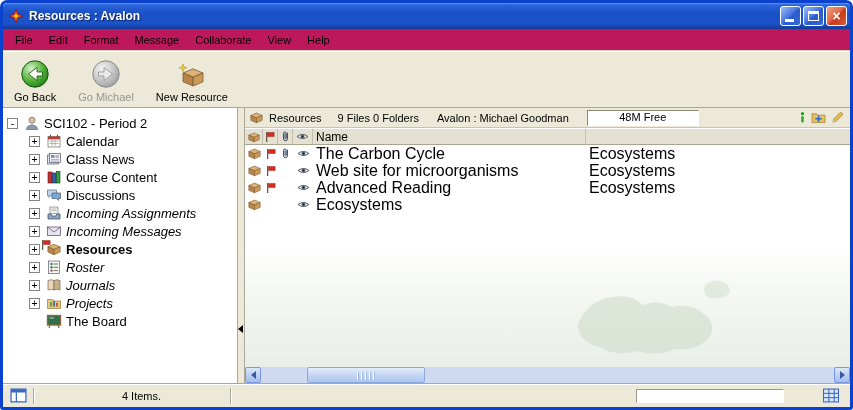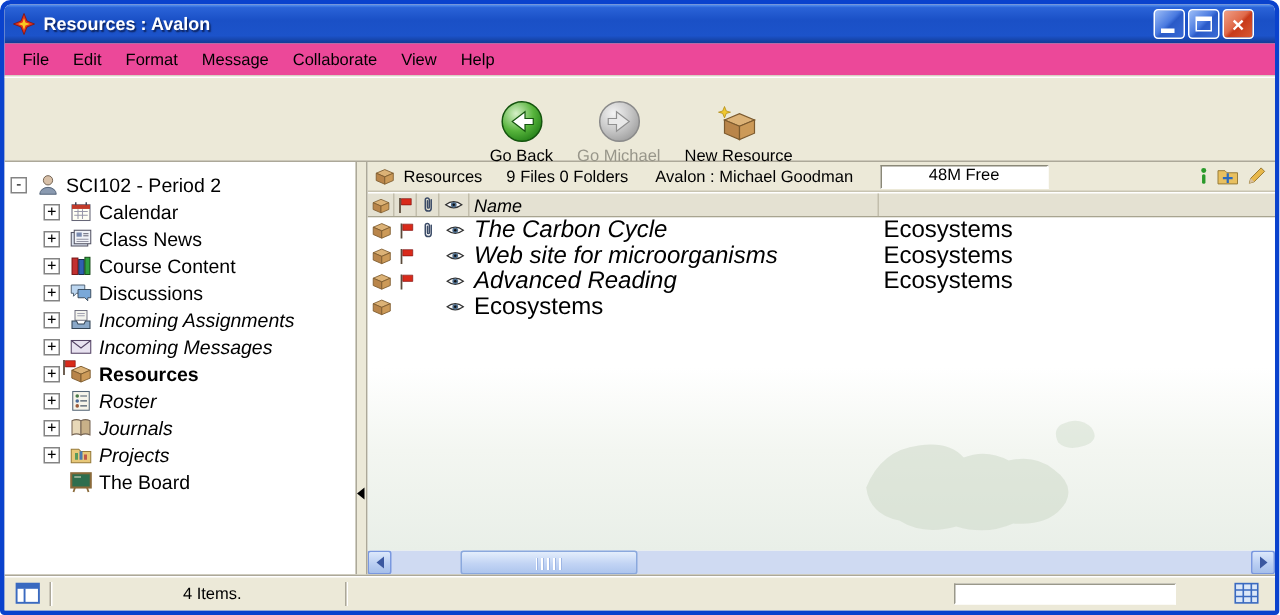--- a/index.html
+++ b/index.html
@@ -3,41 +3,41 @@
 <meta charset="utf-8">
 <style>
   * { margin:0; padding:0; box-sizing:border-box; }
   html,body { width:853px; height:410px; overflow:hidden; }
   body { font-family:"Liberation Sans", sans-serif; font-size:11px; color:#000; background:#fff; }
 
   .window { width:853px; height:410px; border:3px solid #0a42cd; border-radius:7px 7px 3px 3px;
             display:flex; flex-direction:column; background:#ece9d8; overflow:hidden; }
 
   
-  .titlebar { height:26px; flex:none; display:flex; align-items:center; padding:0 14px 0 5px;
+  .titlebar { height:26px; flex:none; display:flex; align-items:center; padding:0 3px 0 5px;
     background:linear-gradient(180deg,#5a96f2 0%,#2a63d8 8%,#1a50c6 40%,#1c53ca 80%,#123a92 100%);
     border-radius:4px 4px 0 0; }
   .title-text { color:#fff; font-weight:bold; font-size:12px; margin-left:5px; flex:1;
     text-shadow:1px 1px 1px rgba(0,0,20,.6); white-space:nowrap; }
   .wbtn { width:21px; height:20px; border:1px solid #fff; border-radius:3px; margin-left:2px;
     position:relative; padding:0; cursor:default; }
   .wbtn.minmax { background:linear-gradient(135deg,#9cbdf7 0%,#4a7ae0 45%,#2a5ac8 55%,#3a6ad4 100%); }
   .wbtn.close  { background:linear-gradient(135deg,#f0a088 0%,#e06a4a 45%,#c83a1a 55%,#d85a36 100%);
     color:#fff; font-size:14px; font-weight:bold; line-height:17px; text-align:center; }
   .g-min { position:absolute; left:4px; bottom:3px; width:9px; height:3px; background:#fff; }
   .g-max { position:absolute; left:4px; top:4px; width:11px; height:10px; border:1px solid #fff; border-top:3px solid #fff; }
 
   
-  .menubar { height:22px; flex:none; display:flex; align-items:center; background:#ec4899;
+  .menubar { height:22px; flex:none; display:flex; align-items:center; background:#be185d;
     border-bottom:1px solid #d6d2c2; padding-left:4px; }
   .menu-item { padding:3px 8px; font-size:11px; cursor:default; }
 
   
   .toolbar { height:57px; flex:none; display:flex; align-items:flex-start; background:#ece9d8;
-    border-top:1px solid #fff; border-bottom:1px solid #aca899; padding:11px 2px 0 4px; gap:2px;justify-content:center; }
+    border-top:1px solid #fff; border-bottom:1px solid #aca899; padding:4px 2px 0 4px; gap:8px; }
   .tool-btn { min-width:56px; height:50px; display:flex; flex-direction:column; align-items:center;
     justify-content:flex-start; gap:2px; padding:2px 6px; border:1px solid transparent; border-radius:3px; }
   .tool-label { font-size:11px; white-space:nowrap; }
   .tool-btn.disabled .tool-label { color:#98968a; }
 
   
   .main { flex:1; display:flex; background:#fff; overflow:hidden; }
 
   
   .tree-panel { width:234px; flex:none; background:#fff; padding-top:6px; overflow:hidden; }
@@ -75,21 +75,21 @@
 
   .col-header { height:17px; flex:none; display:flex; background:#e4e1d2;
     border-top:1px solid #fff; border-bottom:1px solid #a8a490; font-size:12px; }
   .hcell { display:flex; align-items:center; justify-content:center;
     border-right:1px solid #c2beac; height:100%; }
   .hcell.text { justify-content:flex-start; padding-left:3px; }
   .c-box { width:18px; flex:none; }
   .c-flag { width:15px; flex:none; }
   .c-clip { width:15px; flex:none; }
   .c-eye { width:20px; flex:none; }
-  .c-name { width:273px; flex:none;font-style:italic; }
+  .c-name { width:273px; flex:none; }
   .c-module { flex:1; }
 
   .rows-area { flex:1; position:relative; overflow:hidden;
     background:linear-gradient(180deg,#ffffff 0%,#ffffff 45%,#f3f6f1 70%,#e9efe8 100%); }
   .row { height:17px; display:flex; align-items:flex-start; font-size:16px; position:relative; z-index:1; }
   .cell { display:flex; align-items:center; justify-content:center; height:100%; }
   .cell.text { justify-content:flex-start; padding-left:3px; white-space:nowrap; overflow:hidden; }
   .watermark { position:absolute; left:300px; top:120px; z-index:0; }
 
   

